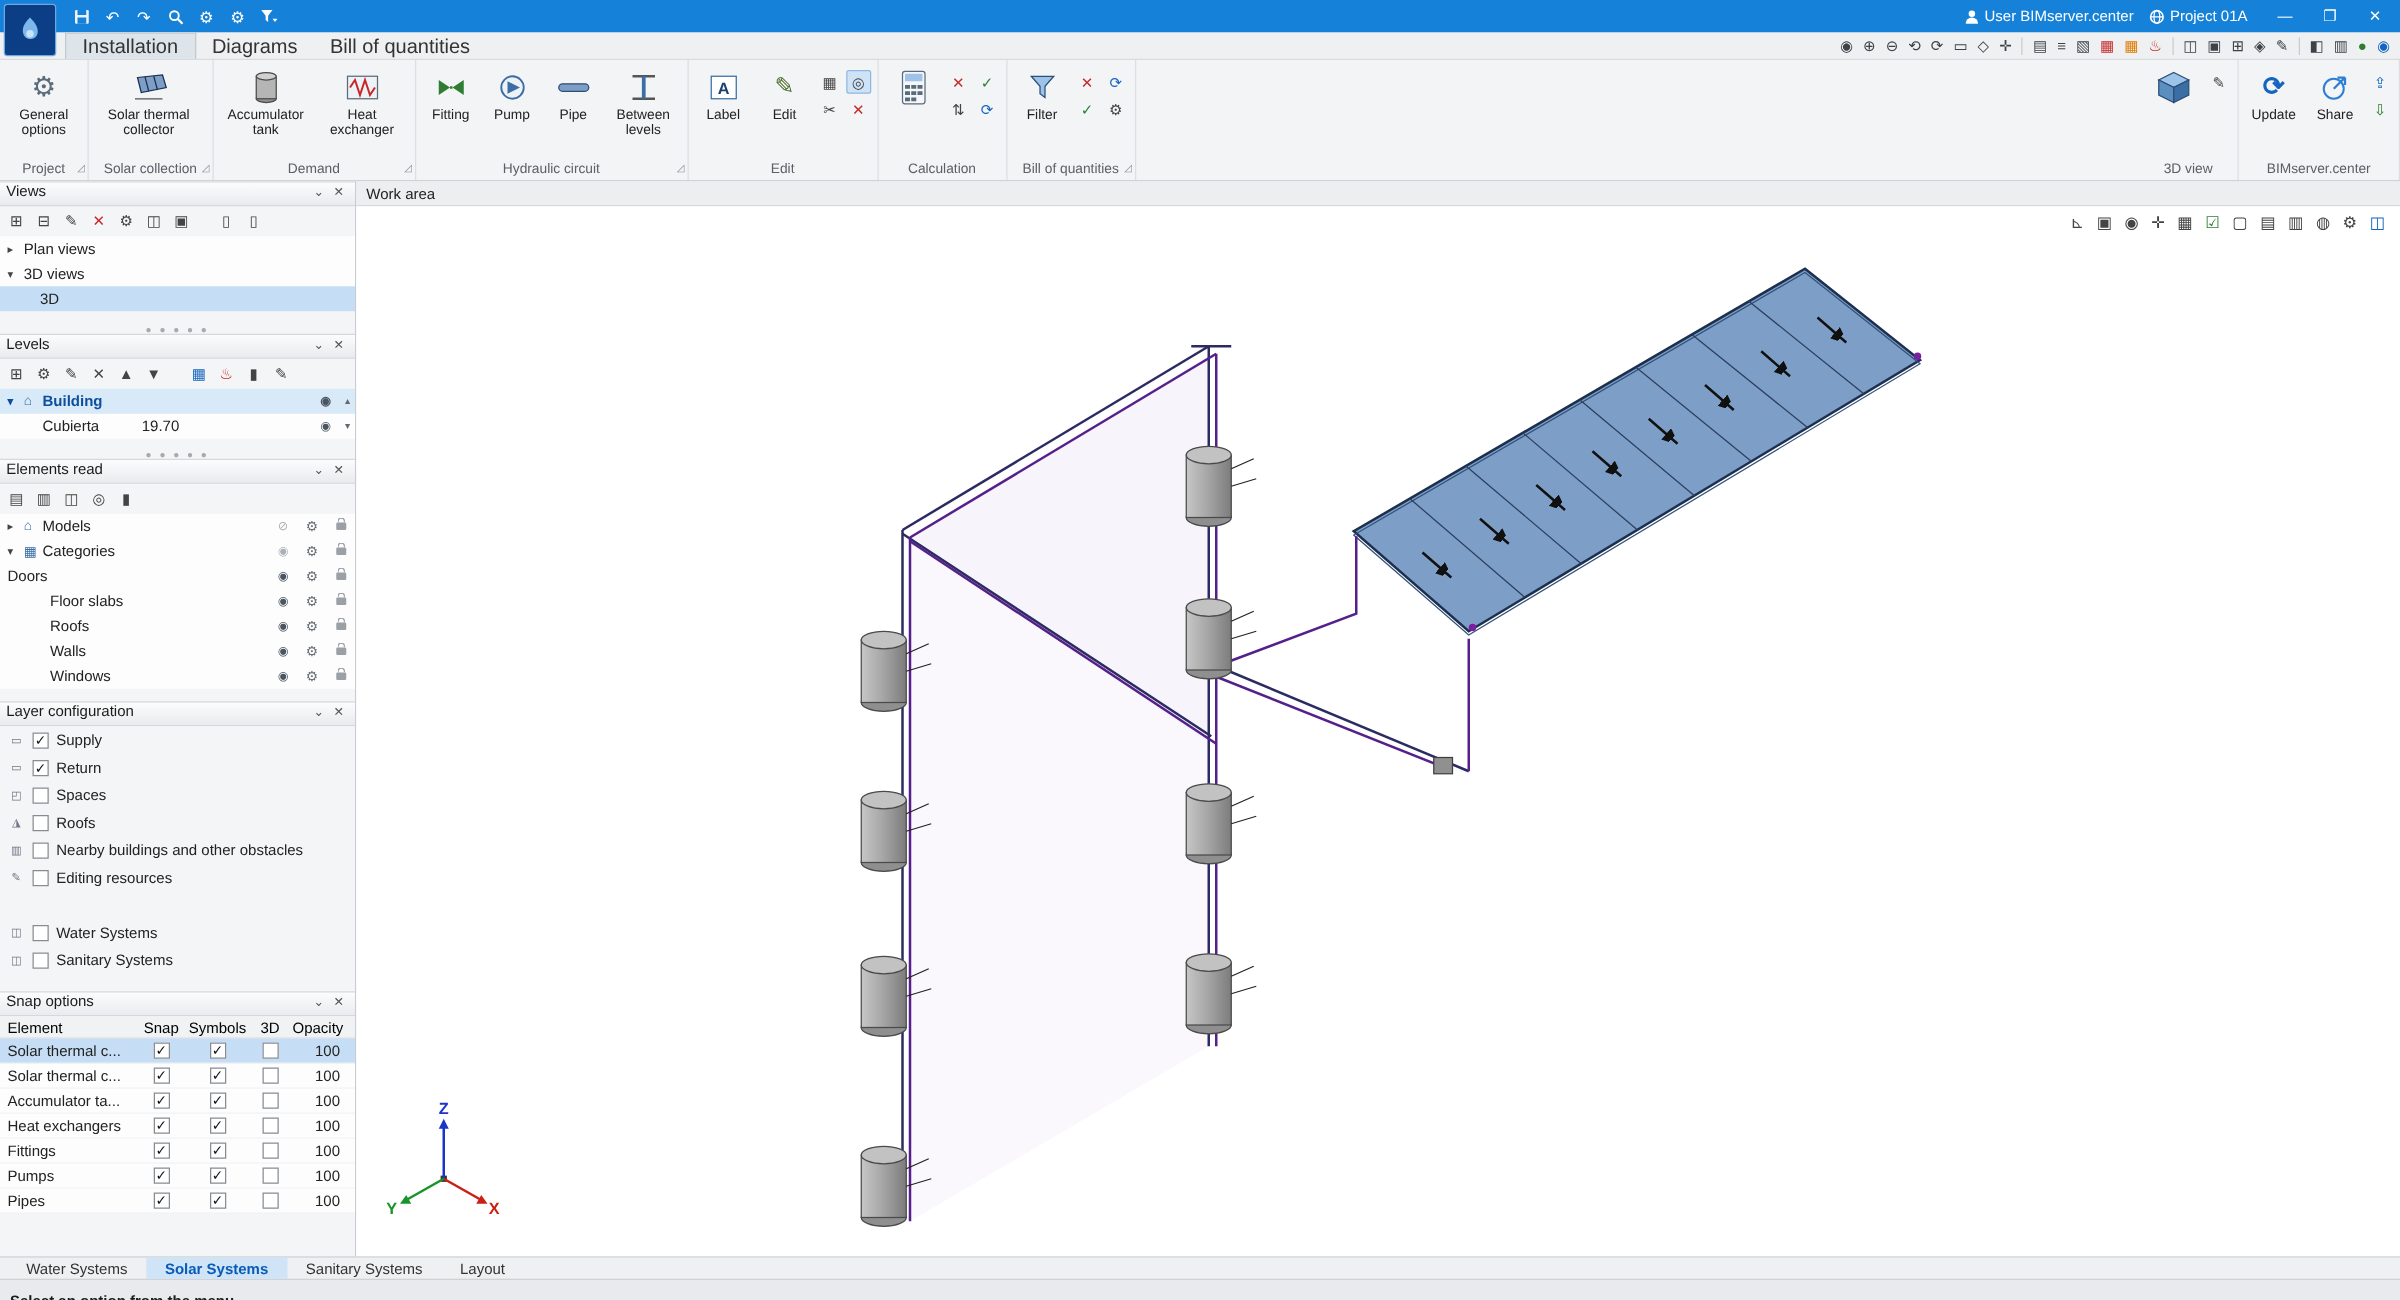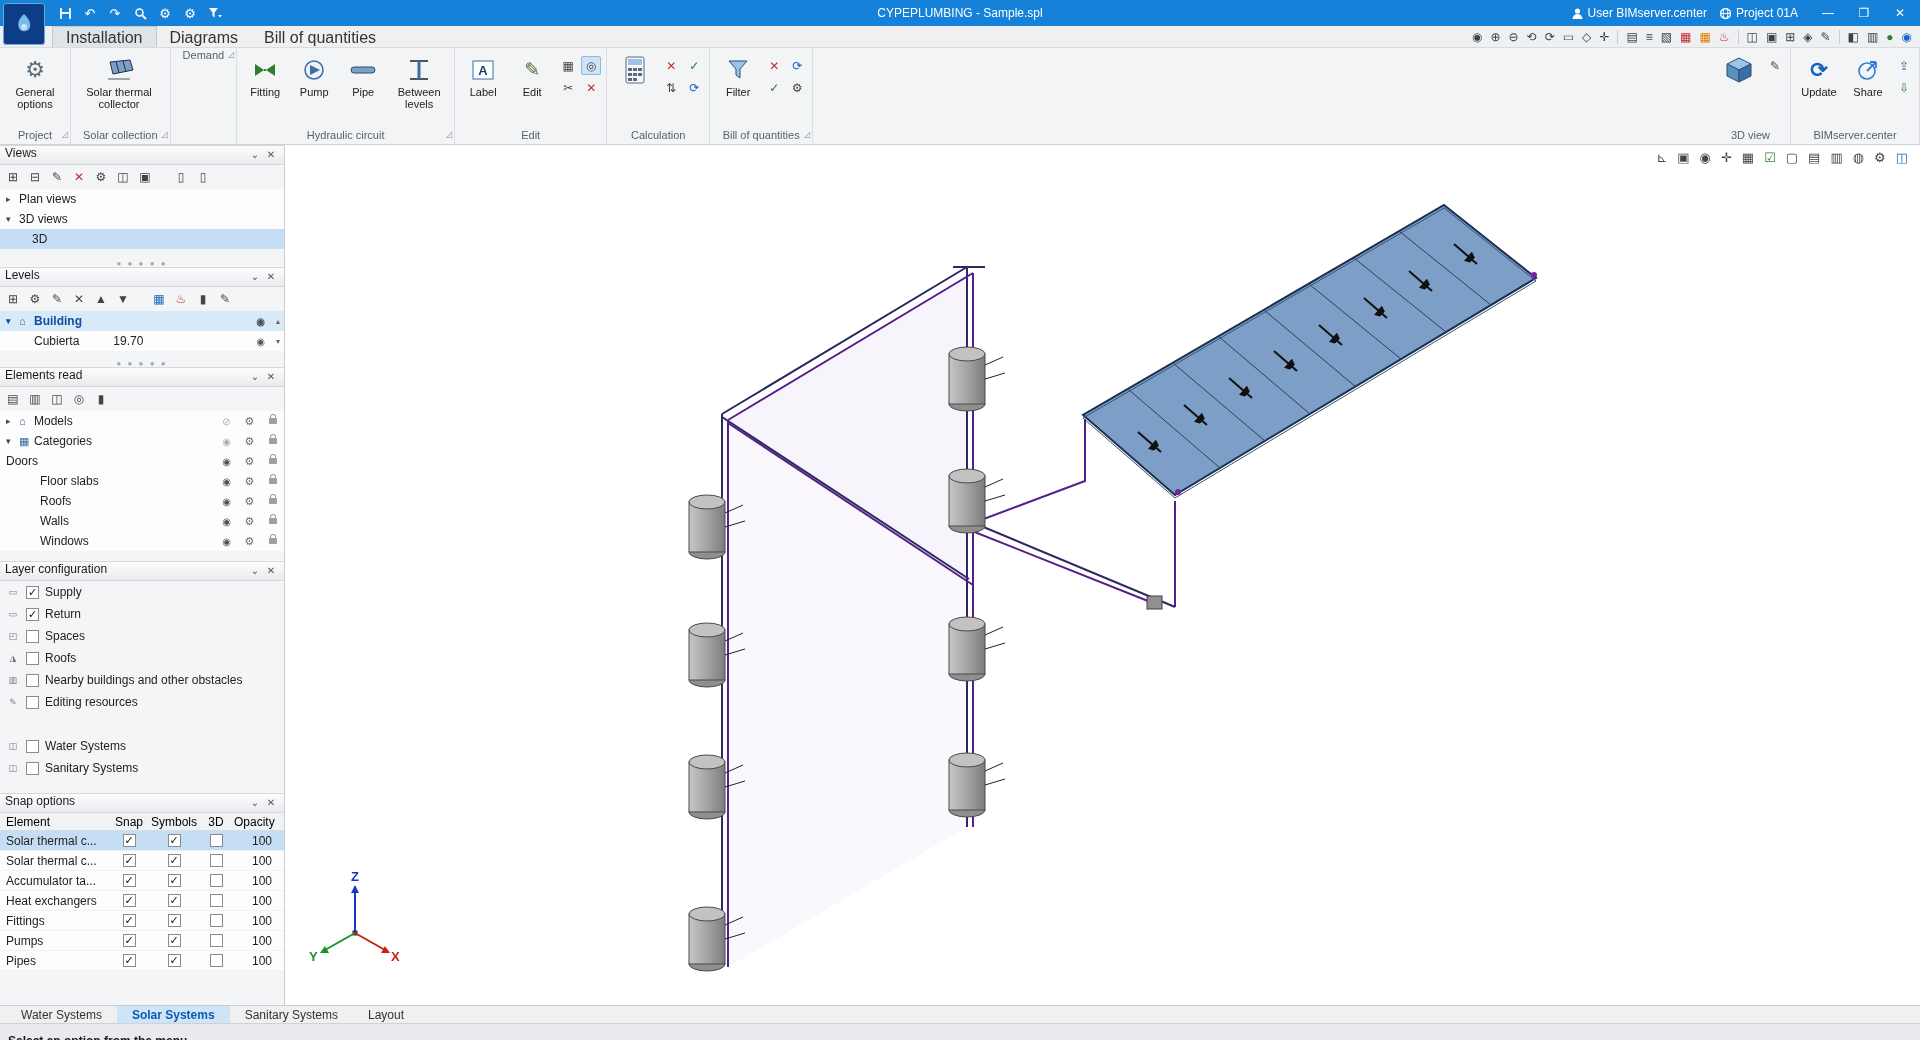--- a/index.html
+++ b/index.html
@@ -122,21 +122,20 @@
       </span>
     <span class="ti">⚙</span>
     <span class="ti">⚙</span>
     <span class="ti">
         <svg width="14" height="13" viewBox="0 0 14 13">
           <path d="M1 1 h9 l-3.5 4.5 v5 l-2 -1.5 v-3.5 z" fill="#fff"></path>
           <path d="M10 8 l2 2.5 2 -2.5z" fill="#fff"></path>
         </svg>
       </span>
   </div>
-  <div class="title-text">CYPEPLUMBING - Sample.spl</div>
   <div class="tb-right">
     <span class="tb-user">
       <svg width="13" height="13" viewBox="0 0 13 13">
           <circle cx="6.5" cy="4" r="2.6" fill="#fff"></circle>
           <path d="M1.5 12 a5 5 0 0 1 10 0z" fill="#fff"></path>
         </svg>
       <span>User BIMserver.center</span>
     </span>
     <span class="tb-user">
       <svg width="13" height="13" viewBox="0 0 13 13">
@@ -211,20 +210,41 @@
               <line x1="4" y1="21" x2="26" y2="21" stroke="#555"></line>
             </svg>
         </span>
         <span>Solar thermal collector</span>
       </div>
     </div>
     <div class="rg-label"><span>Solar collection</span><span class="launcher">◿</span></div>
   </div>
 
   <div class="rgroup">
+    <div class="rg-body">
+      <div class="bb" style="width:74px">
+        <span class="ic">
+          <svg width="22" height="28" viewBox="0 0 22 28">
+              <ellipse cx="11" cy="23" rx="8" ry="3" fill="#8f8f8f" stroke="#4a4a4a"></ellipse>
+              <rect x="3" y="5" width="16" height="18" fill="#b5b5b5" stroke="#4a4a4a"></rect>
+              <ellipse cx="11" cy="5" rx="8" ry="3" fill="#d0d0d0" stroke="#4a4a4a"></ellipse>
+            </svg>
+        </span>
+        <span>Accumulator tank</span>
+      </div>
+      <div class="bb" style="width:74px">
+        <span class="ic">
+          <svg width="28" height="24" viewBox="0 0 28 24">
+              <rect x="2" y="3" width="24" height="18" fill="#eef2f6" stroke="#5a6b7a"></rect>
+              <polyline points="4,12 8,6 12,18 16,6 20,18 24,12" fill="none" stroke="#c62828" stroke-width="1.6"></polyline>
+            </svg>
+        </span>
+        <span>Heat exchanger</span>
+      </div>
+    </div>
     <div class="rg-label"><span>Demand</span><span class="launcher">◿</span></div>
   </div>
 
   <div class="rgroup">
     <div class="rg-body">
       <div class="bb narrow">
         <span class="ic">
           <svg width="24" height="20" viewBox="0 0 24 20">
               <polygon points="2,4 11,10 2,16" fill="#2e7d32"></polygon>
               <polygon points="22,4 13,10 22,16" fill="#2e7d32"></polygon>
@@ -741,20 +761,23 @@
         <span class="c-3d">
             <span class="cb"></span>
           </span>
         <span class="c-op">100</span>
       </div>
     </div>
 
   </div>
 
   <div class="work">
+    <div class="work-header">
+      <span>Work area</span>
+    </div>
     <div class="viewport">
       <div class="vp-tools">
         <span>⊾</span>
         <span>▣</span>
         <span>◉</span>
         <span>✛</span>
         <span>▦</span>
         <span style="color:#2e7d32">☑</span>
         <span>▢</span>
         <span>▤</span>

